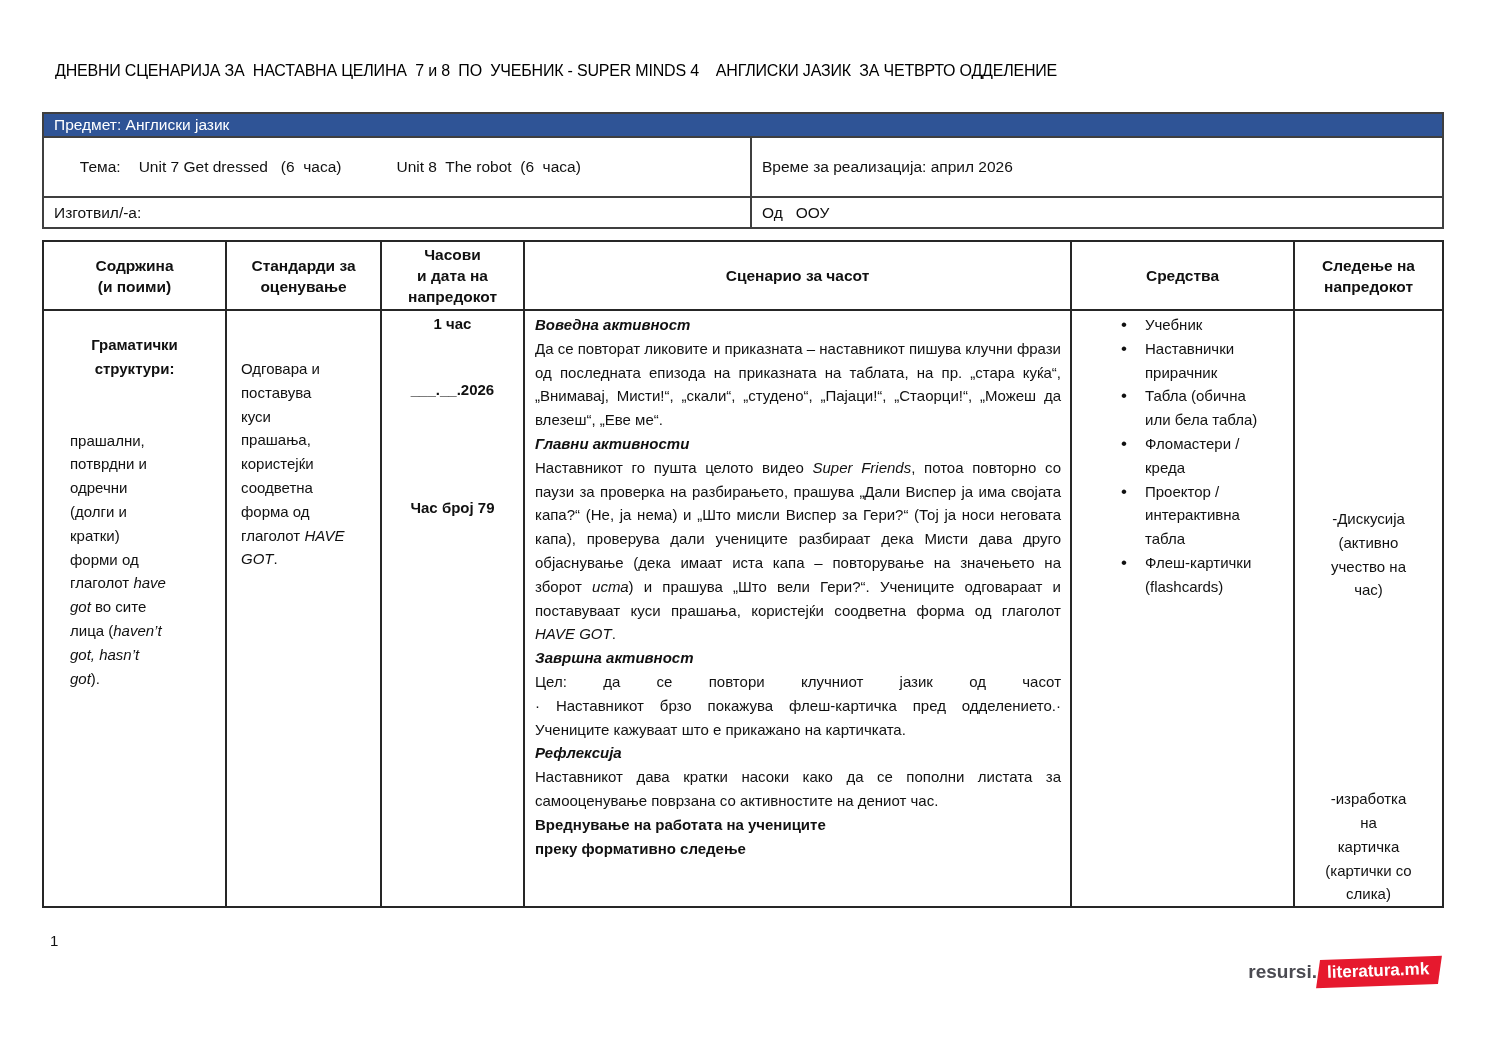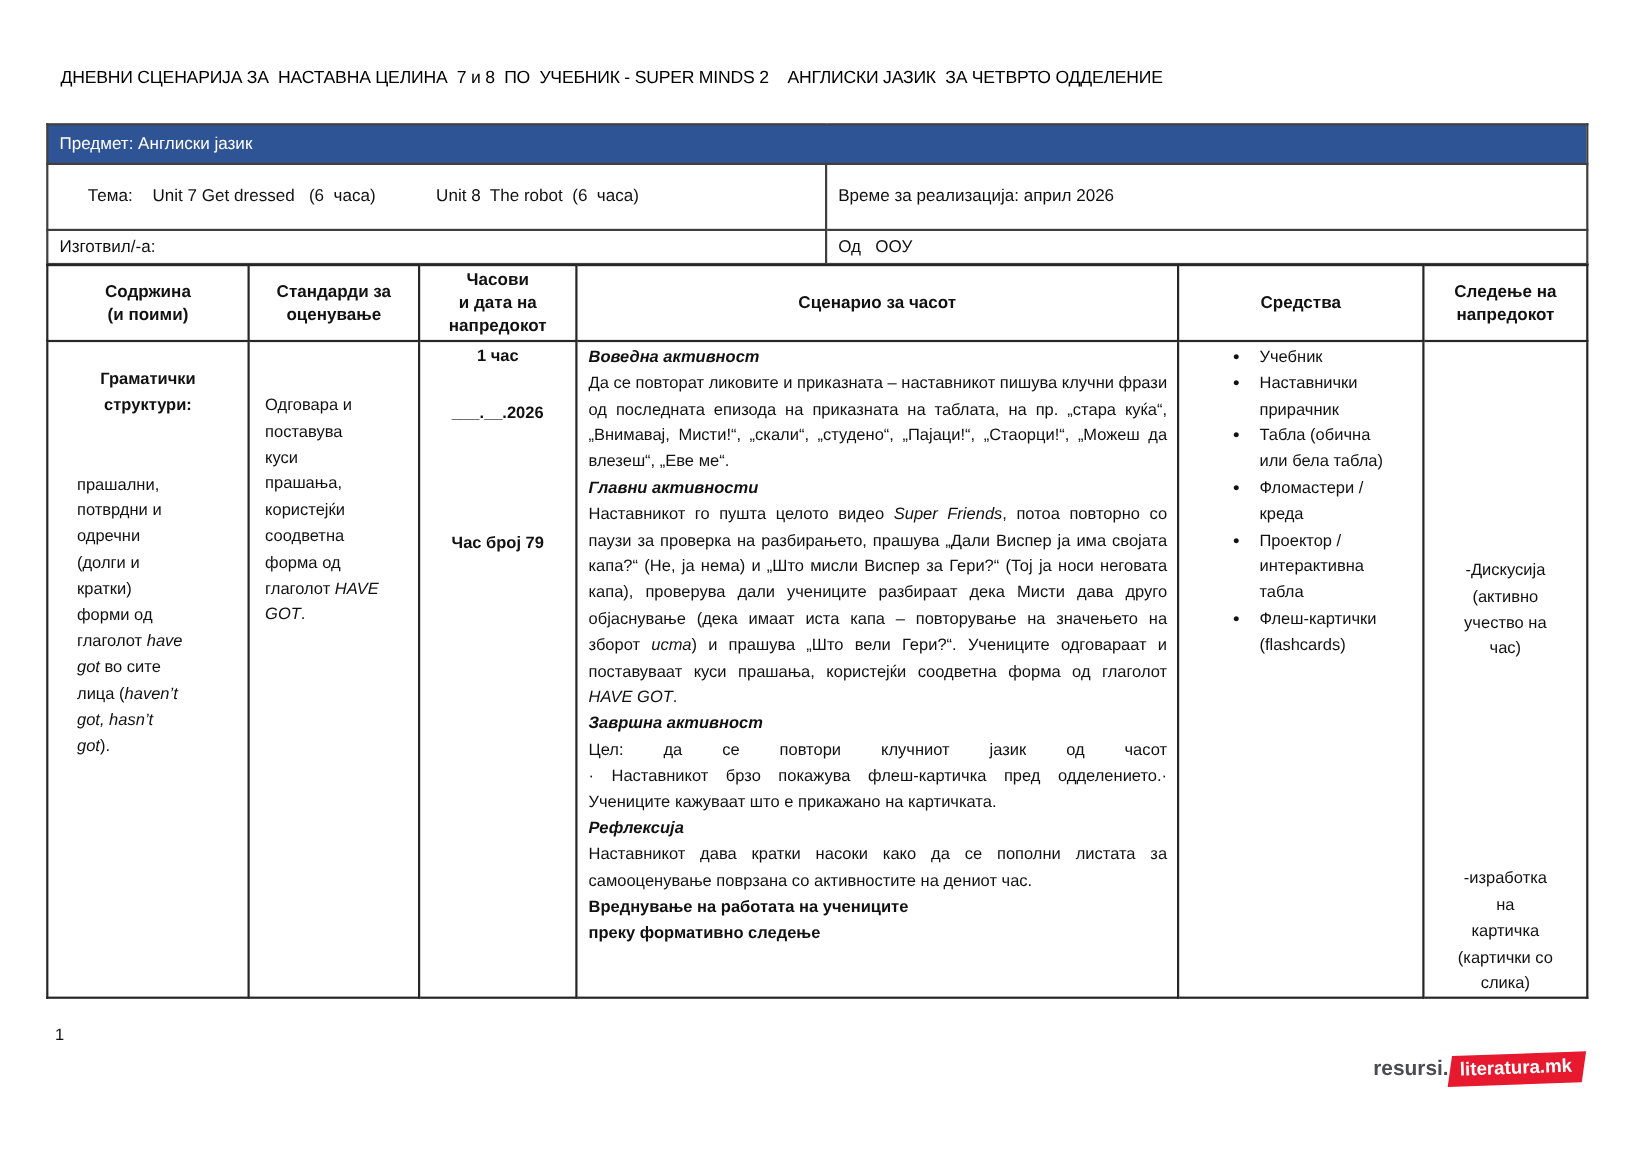--- a/index.html
+++ b/index.html
@@ -21,21 +21,21 @@
   table{border-collapse:collapse;table-layout:fixed;}
   .meta-table{
     position:absolute;left:42px;top:112px;width:1400px;
     font-size:15.5px;
   }
   .meta-table td{
     border:2px solid #3f3f3f;padding:2px 10px;vertical-align:middle;
     white-space:pre-wrap;overflow:hidden;
   }
   .meta-table .subject-row td{
-    background:var(--header-blue);color:#fff;height:36px;border-bottom:2px solid #3f3f3f;
+    background:var(--header-blue);color:#fff;height:24px;border-bottom:2px solid #3f3f3f;
   }
   .meta-table .theme-row td{height:31px;margin-top:28px;}
   .meta-table .author-row td{height:31px;}
   .theme-label{margin-right:18px;}
   .theme-unit8{margin-left:55px;}
   
   .main-table{
     position:absolute;left:42px;top:240px;width:1400px;
     font-size:15px;line-height:23.8px;
   }
@@ -56,21 +56,21 @@
     font-weight:bold;text-align:center;margin-top:22px;padding-right:14px;
   }
   .content-body{margin-top:48px;white-space:pre-line;}
   
   .cell-standards{padding:0 8px 0 14px;}
   .standards-body{margin-top:46px;white-space:pre-line;}
   
   .cell-hours{padding:0 4px;}
   .cell-hours p{text-align:center;font-weight:bold;}
   .hours-duration{margin-top:1px;}
-  .hours-date{margin-top:28px;}
+  .hours-date{margin-top:42px;}
   .hours-number{margin-top:94px;}
   
   .cell-scenario{padding:2px 9px 0 10px;}
   .p-hi{font-weight:bold;font-style:italic;}
   .p-hb{font-weight:bold;}
   .p-body{text-align:justify;}
   .p-jlast{text-align:justify;text-align-last:justify;}
   
   .cell-resources{padding:2px 6px 0 0;}
   .resources-list{list-style:none;margin:0;padding:0 0 0 45px;}
@@ -97,21 +97,21 @@
     padding:3px 11px 5px 9px;margin-left:1px;vertical-align:middle;
   }
   .logo-banner-text{
     display:inline-block;transform:skewX(10deg);
     color:#fff;font-weight:bold;font-size:17px;
   }
 </style>
 </head>
 <body>
 
-<div class="doc-title">ДНЕВНИ СЦЕНАРИЈА ЗА  НАСТАВНА ЦЕЛИНА  7 и 8  ПО  УЧЕБНИК - SUPER MINDS 2    АНГЛИСКИ ЈАЗИК  ЗА ЧЕТВРТО ОДДЕЛЕНИЕ</div>
+<div class="doc-title">ДНЕВНИ СЦЕНАРИЈА ЗА  НАСТАВНА ЦЕЛИНА  7 и 8  ПО  УЧЕБНИК - SUPER MINDS 4    АНГЛИСКИ ЈАЗИК  ЗА ЧЕТВРТО ОДДЕЛЕНИЕ</div>
 
 <table class="meta-table">
   <colgroup>
       <col style="width:708px">
       <col style="width:692px">
     </colgroup>
   <tbody>
       <tr class="subject-row">
     <td colspan="2">Предмет: Англиски јазик</td>
   </tr>

